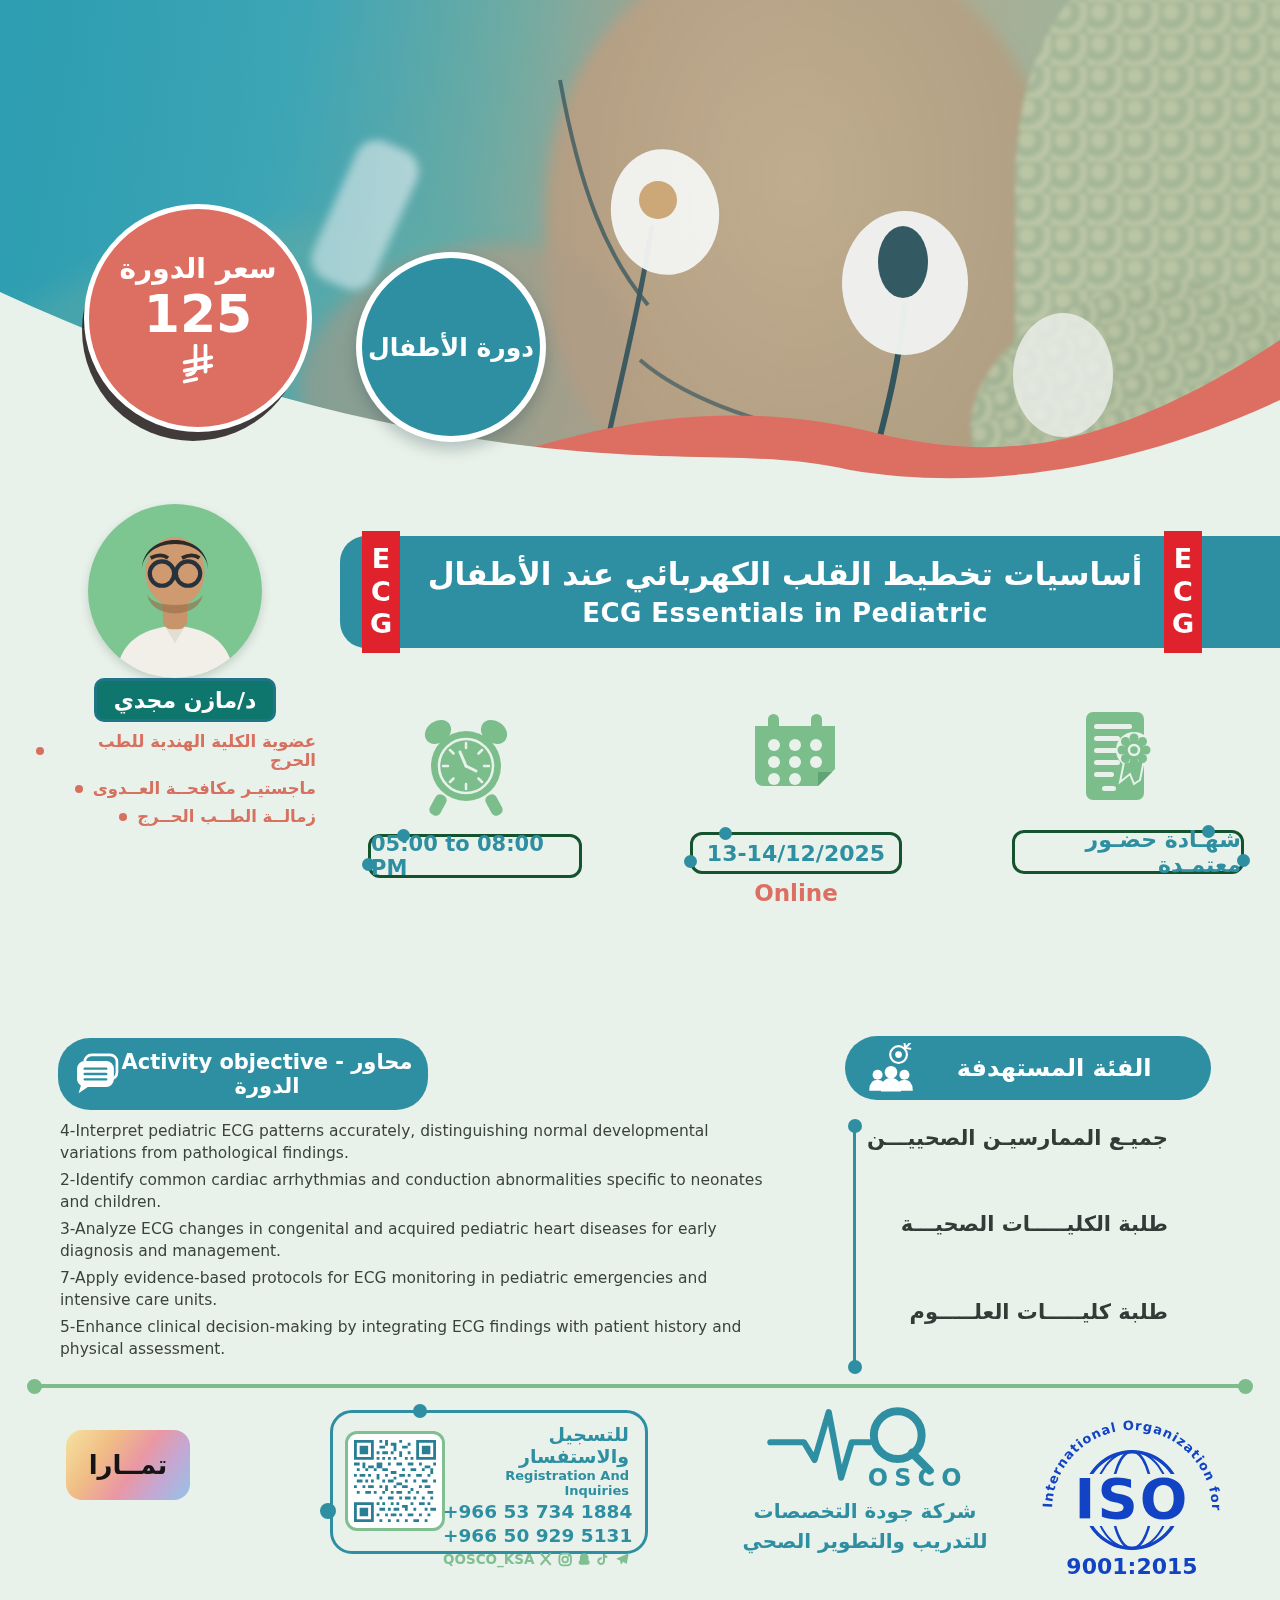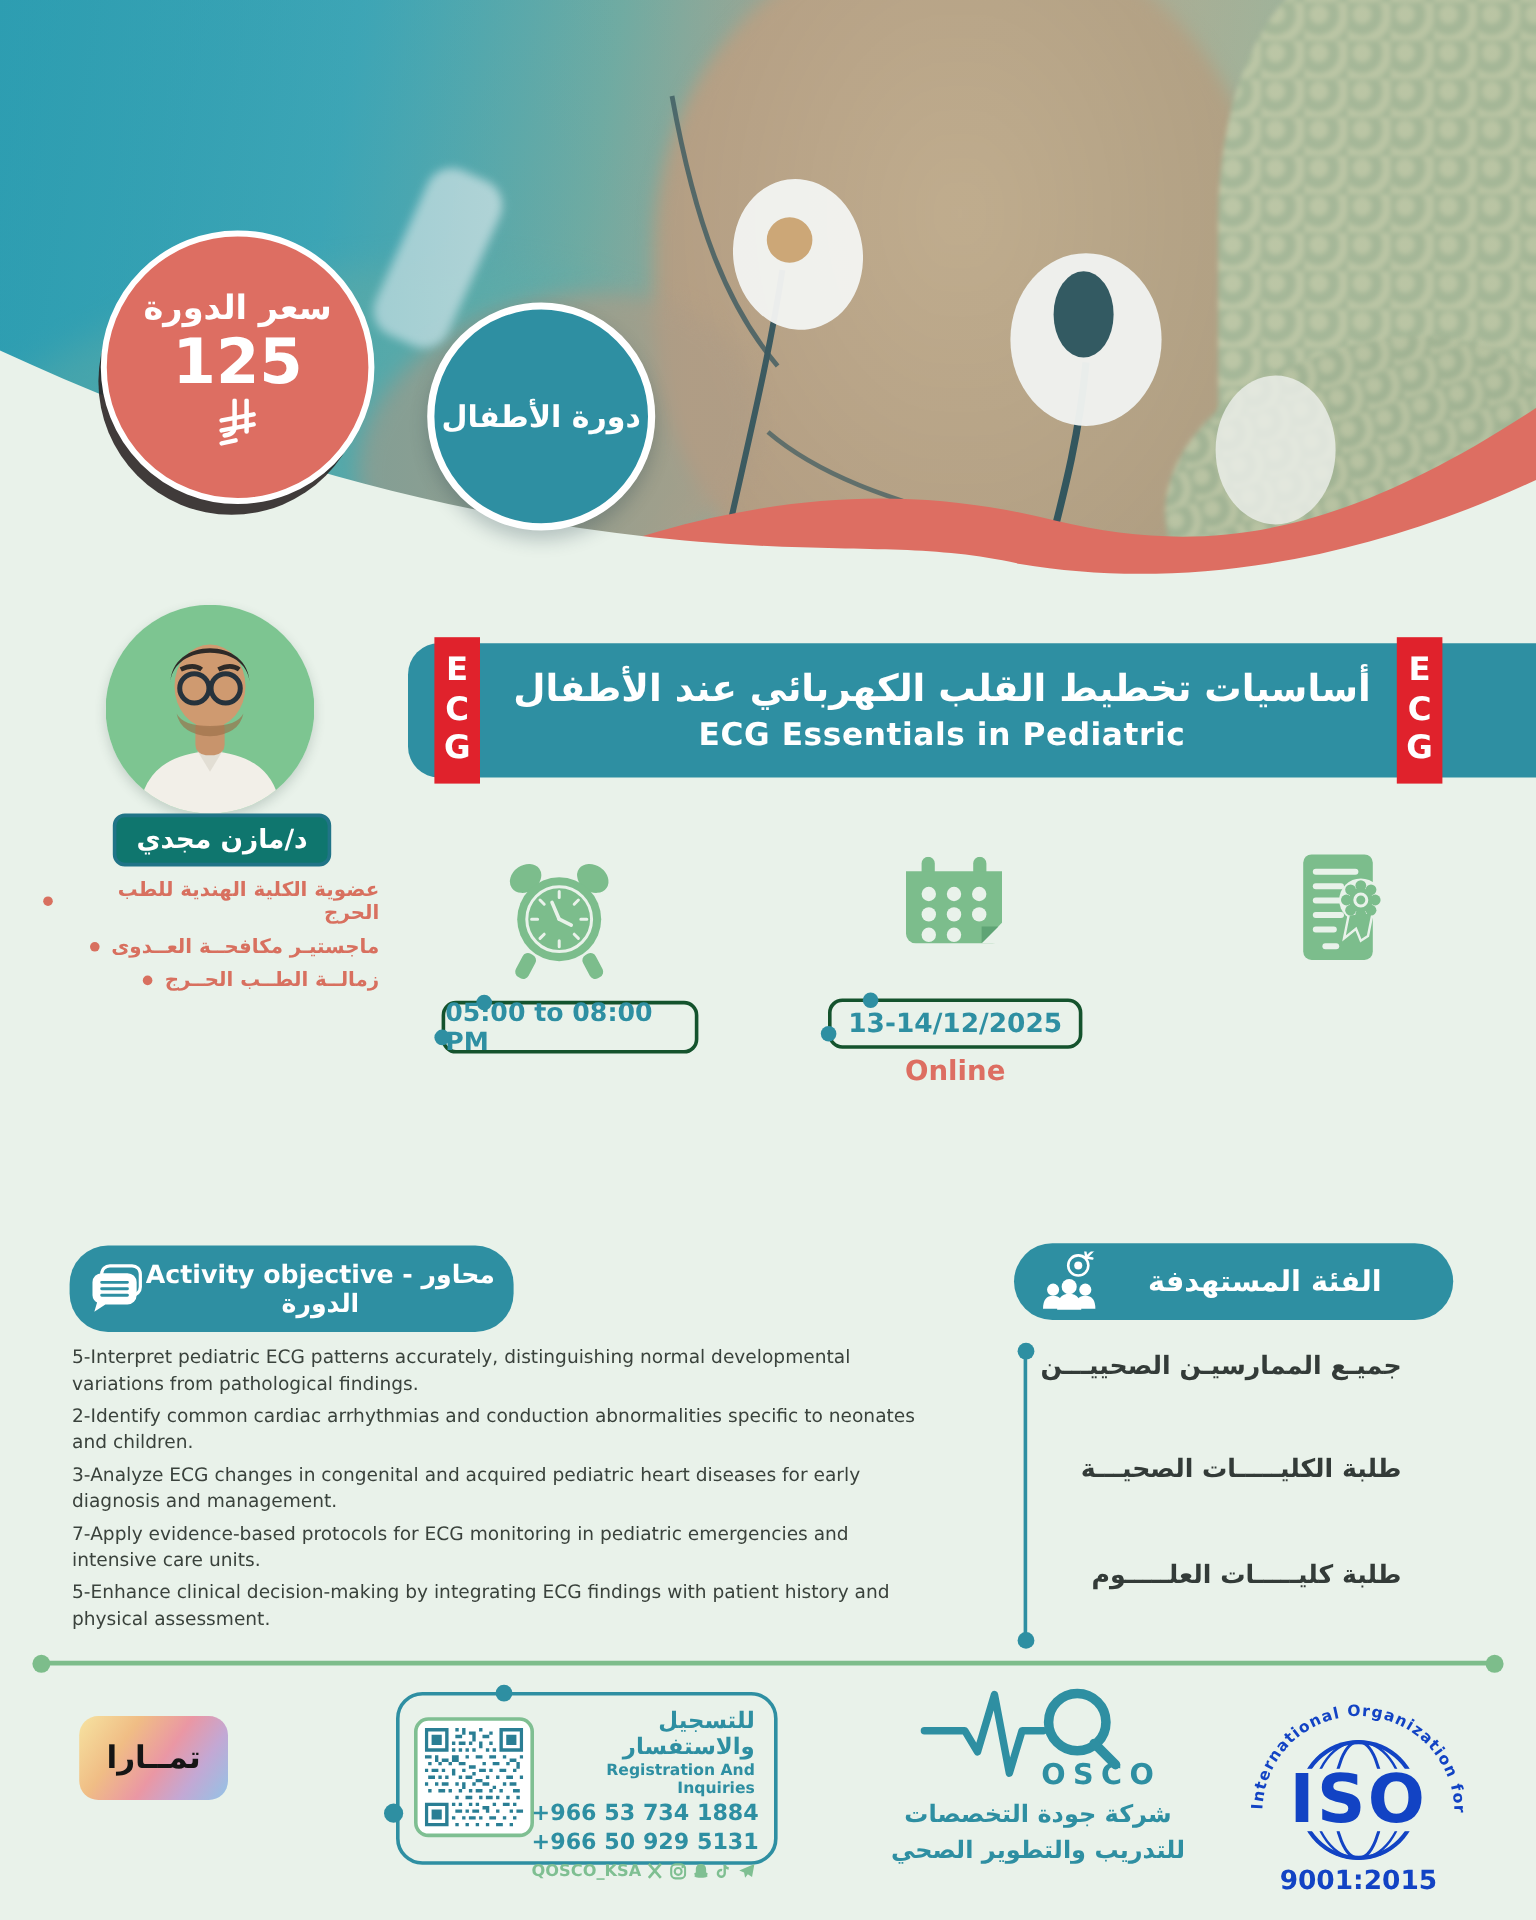--- a/index.html
+++ b/index.html
@@ -22,21 +22,21 @@
         background-size:36px 32px;filter:blur(2px);}
   .hero .beararm{position:absolute;left:970px;top:290px;width:340px;height:240px;border-radius:45%;
         background:repeating-radial-gradient(circle at 10px 9px,#d2cca6 0 6px,#b4b894 8px 15px);
         background-size:32px 28px;filter:blur(2px);transform:rotate(-18deg);}
   .hero .tint{position:absolute;inset:0;
         background:linear-gradient(to right,rgba(36,155,176,.55),rgba(36,155,176,.12) 45%,rgba(110,165,145,.28));}
   .hero svg.detail{position:absolute;left:0;top:0;}
   .hero svg.wave{position:absolute;left:0;bottom:0;}
 
   
-  .price-circle{position:absolute;left:84px;top:192px;width:218px;height:218px;border-radius:50%;
+  .price-circle{position:absolute;left:84px;top:204px;width:218px;height:218px;border-radius:50%;
         background:#dd6e62;border:5px solid #fff;z-index:6;color:#fff;
         box-shadow:-5px 12px 0 -3px rgba(40,33,33,.88);
         display:flex;flex-direction:column;align-items:center;justify-content:center;gap:2px;}
   .price-circle .lbl{font-size:28px;font-weight:bold;}
   .price-circle .val{font-size:52px;font-weight:bold;line-height:1.05;}
   .type-circle{position:absolute;left:356px;top:252px;width:178px;height:178px;border-radius:50%;
         background:#2e8fa2;border:6px solid #fff;z-index:5;color:#fff;font-size:25px;font-weight:bold;
         display:flex;align-items:center;justify-content:center;box-shadow:0 8px 14px rgba(30,60,70,.25);}
 
   
@@ -276,33 +276,38 @@
         <circle cx="64" cy="40" r="4.5"></circle>
       <circle cx="60.5" cy="48.5" r="4.5"></circle>
         <circle cx="52" cy="52" r="4.5"></circle>
         <circle cx="43.5" cy="48.5" r="4.5"></circle>
       <circle cx="40" cy="40" r="4.5"></circle>
         <circle cx="43.5" cy="31.5" r="4.5"></circle>
       <circle cx="52" cy="40" r="10"></circle>
     </g>
     <circle cx="52" cy="40" r="5" fill="none" stroke="#e9f2ea" stroke-width="2.5"></circle>
   </svg>
+  <div class="tag tag-cert mirror">
+    <i class="td1"></i>
+      <i class="td2"></i>
+    <span>شهـادة حضـور معتمـدة</span>
+  </div>
 
   <div class="pill pill-obj">
     <svg width="46" height="42" viewBox="0 0 60 54">
       <rect x="14" y="2" width="42" height="32" rx="9" fill="none" stroke="#fff" stroke-width="3.5"></rect>
       <path d="M4,20 a10,10 0 0 1 10,-10 h28 a10,10 0 0 1 10,10 v14 a10,10 0 0 1 -10,10 h-24 l-12,8 3,-10 a10,10 0 0 1 -5,-8 Z" fill="#fff"></path>
       <g stroke="#2e8fa2" stroke-width="3.2" stroke-linecap="round">
         <path d="M14,20 h28 M14,27 h28 M14,34 h28"></path>
       </g>
     </svg>
     <span>Activity objective - محاور الدورة</span>
   </div>
   <div class="objectives">
-    <p>5-Interpret pediatric ECG patterns accurately, distinguishing normal developmental variations from pathological findings.</p>
+    <p>4-Interpret pediatric ECG patterns accurately, distinguishing normal developmental variations from pathological findings.</p>
     <p>2-Identify common cardiac arrhythmias and conduction abnormalities specific to neonates and children.</p>
     <p>3-Analyze ECG changes in congenital and acquired pediatric heart diseases for early diagnosis and management.</p>
     <p>7-Apply evidence-based protocols for ECG monitoring in pediatric emergencies and intensive care units.</p>
     <p>5-Enhance clinical decision-making by integrating ECG findings with patient history and physical assessment.</p>
   </div>
 
   <div class="pill pill-aud">
     <svg width="52" height="50" viewBox="0 0 62 58">
       <circle cx="40" cy="13" r="10" fill="none" stroke="#fff" stroke-width="2.6"></circle>
       <circle cx="40" cy="13" r="4" fill="#fff"></circle>

